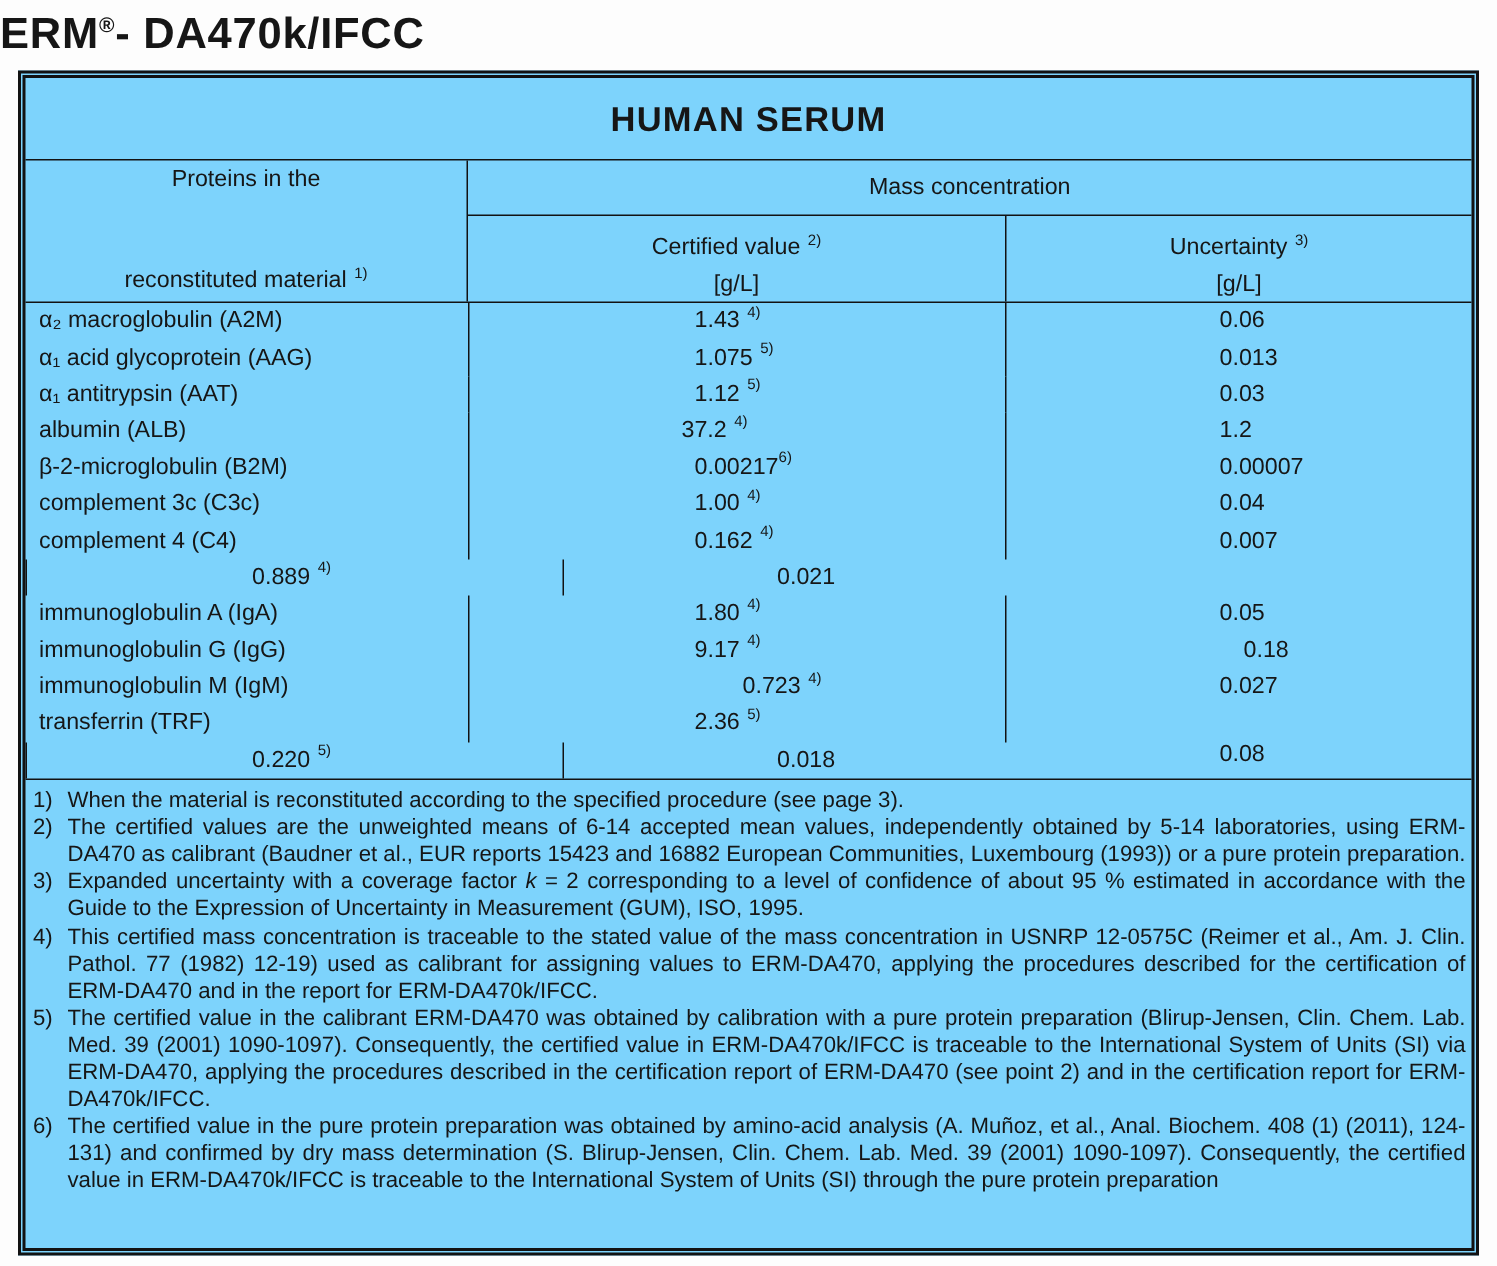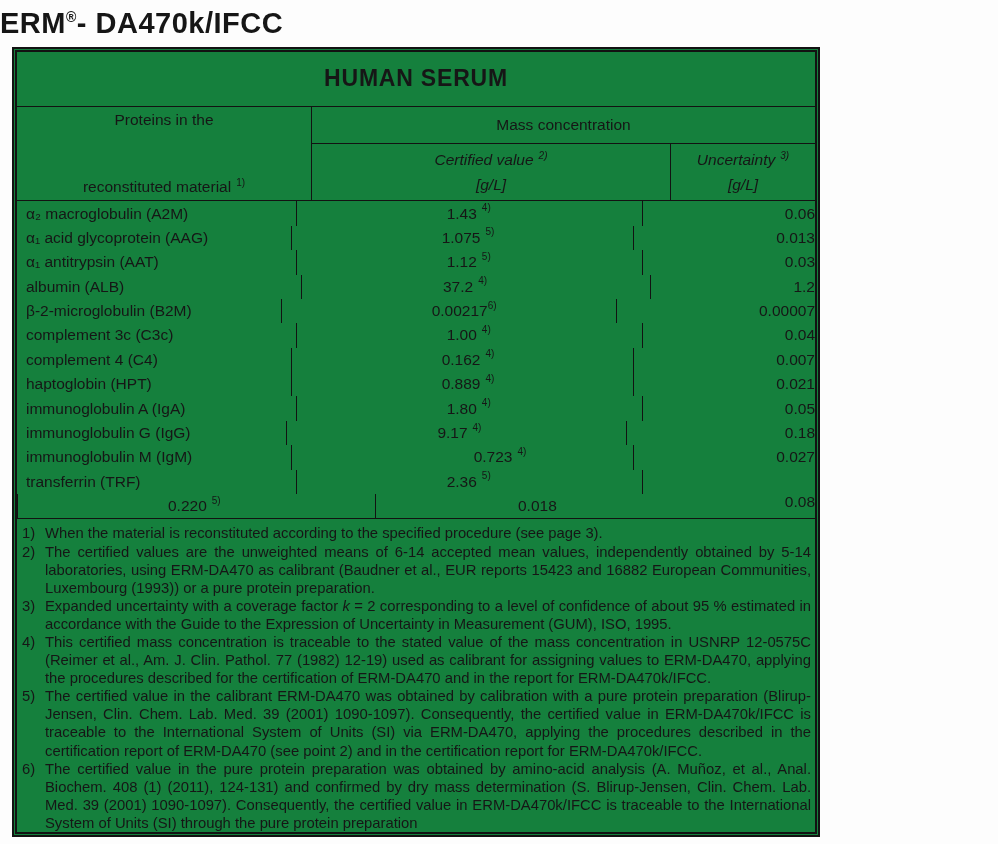--- a/index.html
+++ b/index.html
@@ -21,25 +21,25 @@
   }
   .doc-title .reg {
     font-size:14px;
     position:relative;
     top:-11px;
     font-weight:bold;
   }
   .cert-table {
     position:absolute;
     left:12px; top:47px;
-    width:808px; bottom:7px;
+    width:974px; bottom:7px;
     border:5px double #121212;
     display:flex;
     flex-direction:column;
-    background:#15803d;
+    background:#7dd3fc;
   }
   .tbl-caption {
     text-align:center;
     font-size:23px;
     font-weight:bold;
     letter-spacing:.8px;
     height:55px;
     display:flex; align-items:center; justify-content:center;
     border-bottom:1px solid #121212;
   }
@@ -55,22 +55,22 @@
   .hdr-mass {
     border-bottom:1px solid #121212;
     text-align:center;
     font-size:15.5px;
     height:37px;
     display:flex; align-items:center; justify-content:center;
   }
   .hdr-sub { flex:1; display:flex; }
   .hdr-cell {
     display:flex; flex-direction:column;
-    align-items:center; justify-content:center;
-    font-size:15.5px; line-height:23px;font-style:italic;
+    align-items:center; justify-content:flex-end;
+    font-size:15.5px; line-height:23px;
   }
   .hdr-cert { width:358px; }
   .hdr-unc { flex:1; border-left:1px solid #121212; }
   .supref {
     font-size:10px;
     position:relative; top:-6px;
     margin-left:5px;
     letter-spacing:0;
   }
   .hdr-suprow { display:flex; align-items:baseline; }
@@ -192,21 +192,20 @@
         <div class="cell c-protein">complement 4 (C4)</div>
         <div class="cell c-value">
           <div class="" style="display: inline;">0.162</div>
           <div class="supref" style="display: inline;">4)</div>
         </div>
         <div class="cell c-unc">
           <div class="" style="display: inline;">0.007</div>
         </div>
       </div>
       <div class="trow">
-        <div class="cell c-protein">haptoglobin (HPT)</div>
         <div class="cell c-value">
           <div class="" style="display: inline;">0.889</div>
           <div class="supref" style="display: inline;">4)</div>
         </div>
         <div class="cell c-unc">
           <div class="" style="display: inline;">0.021</div>
         </div>
       </div>
       <div class="trow">
         <div class="cell c-protein">immunoglobulin A (IgA)</div>

